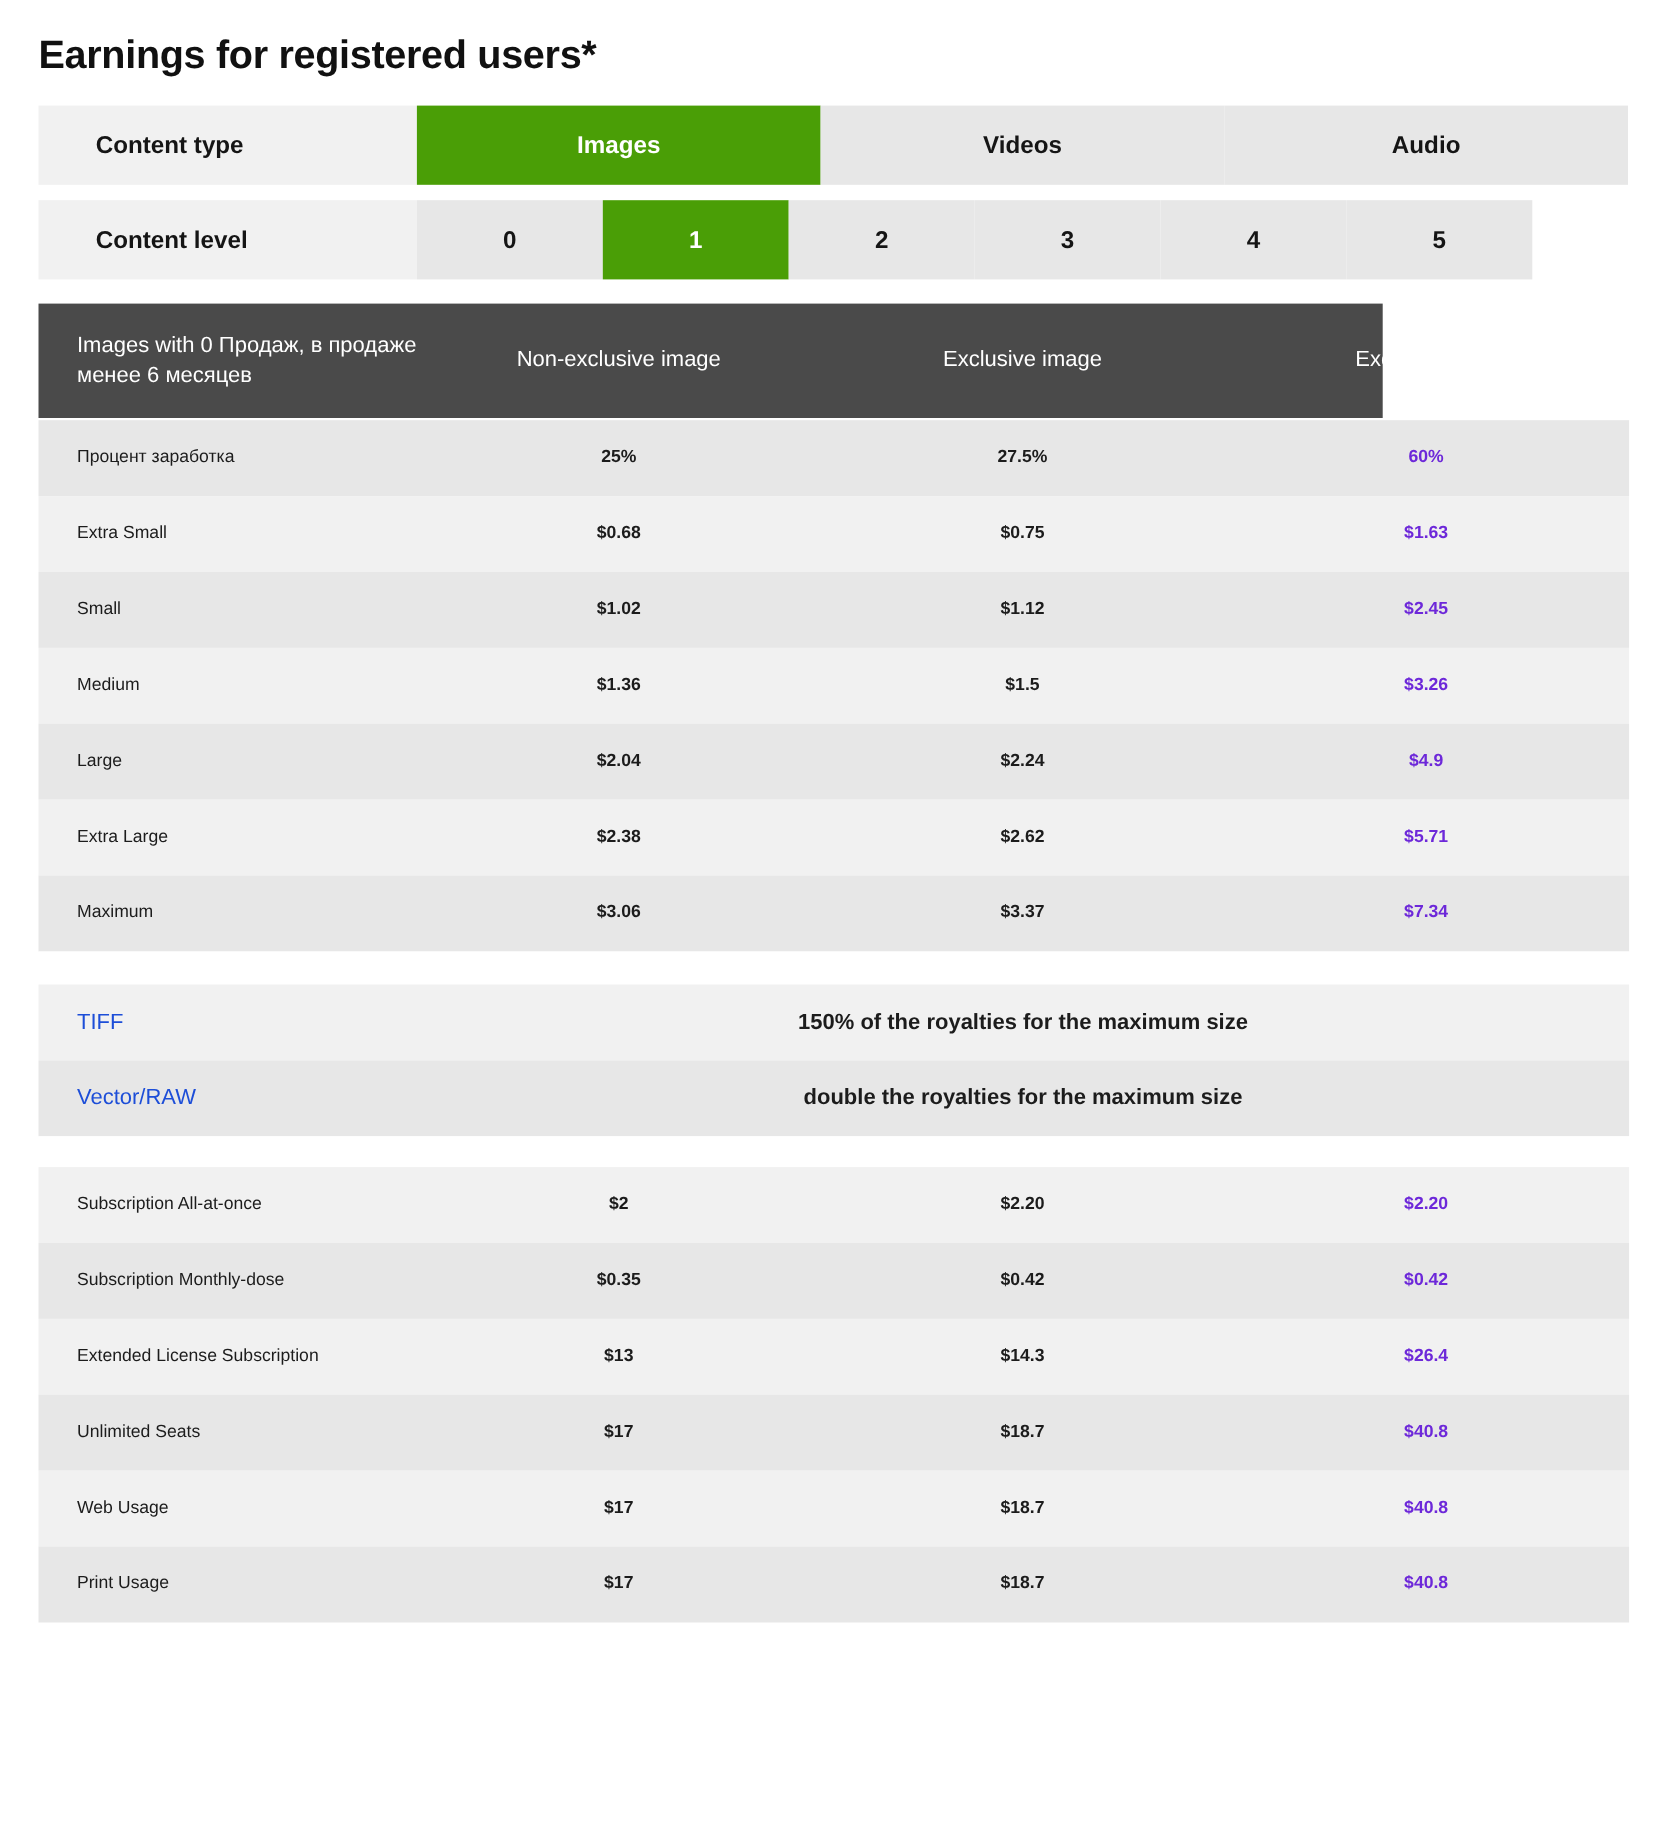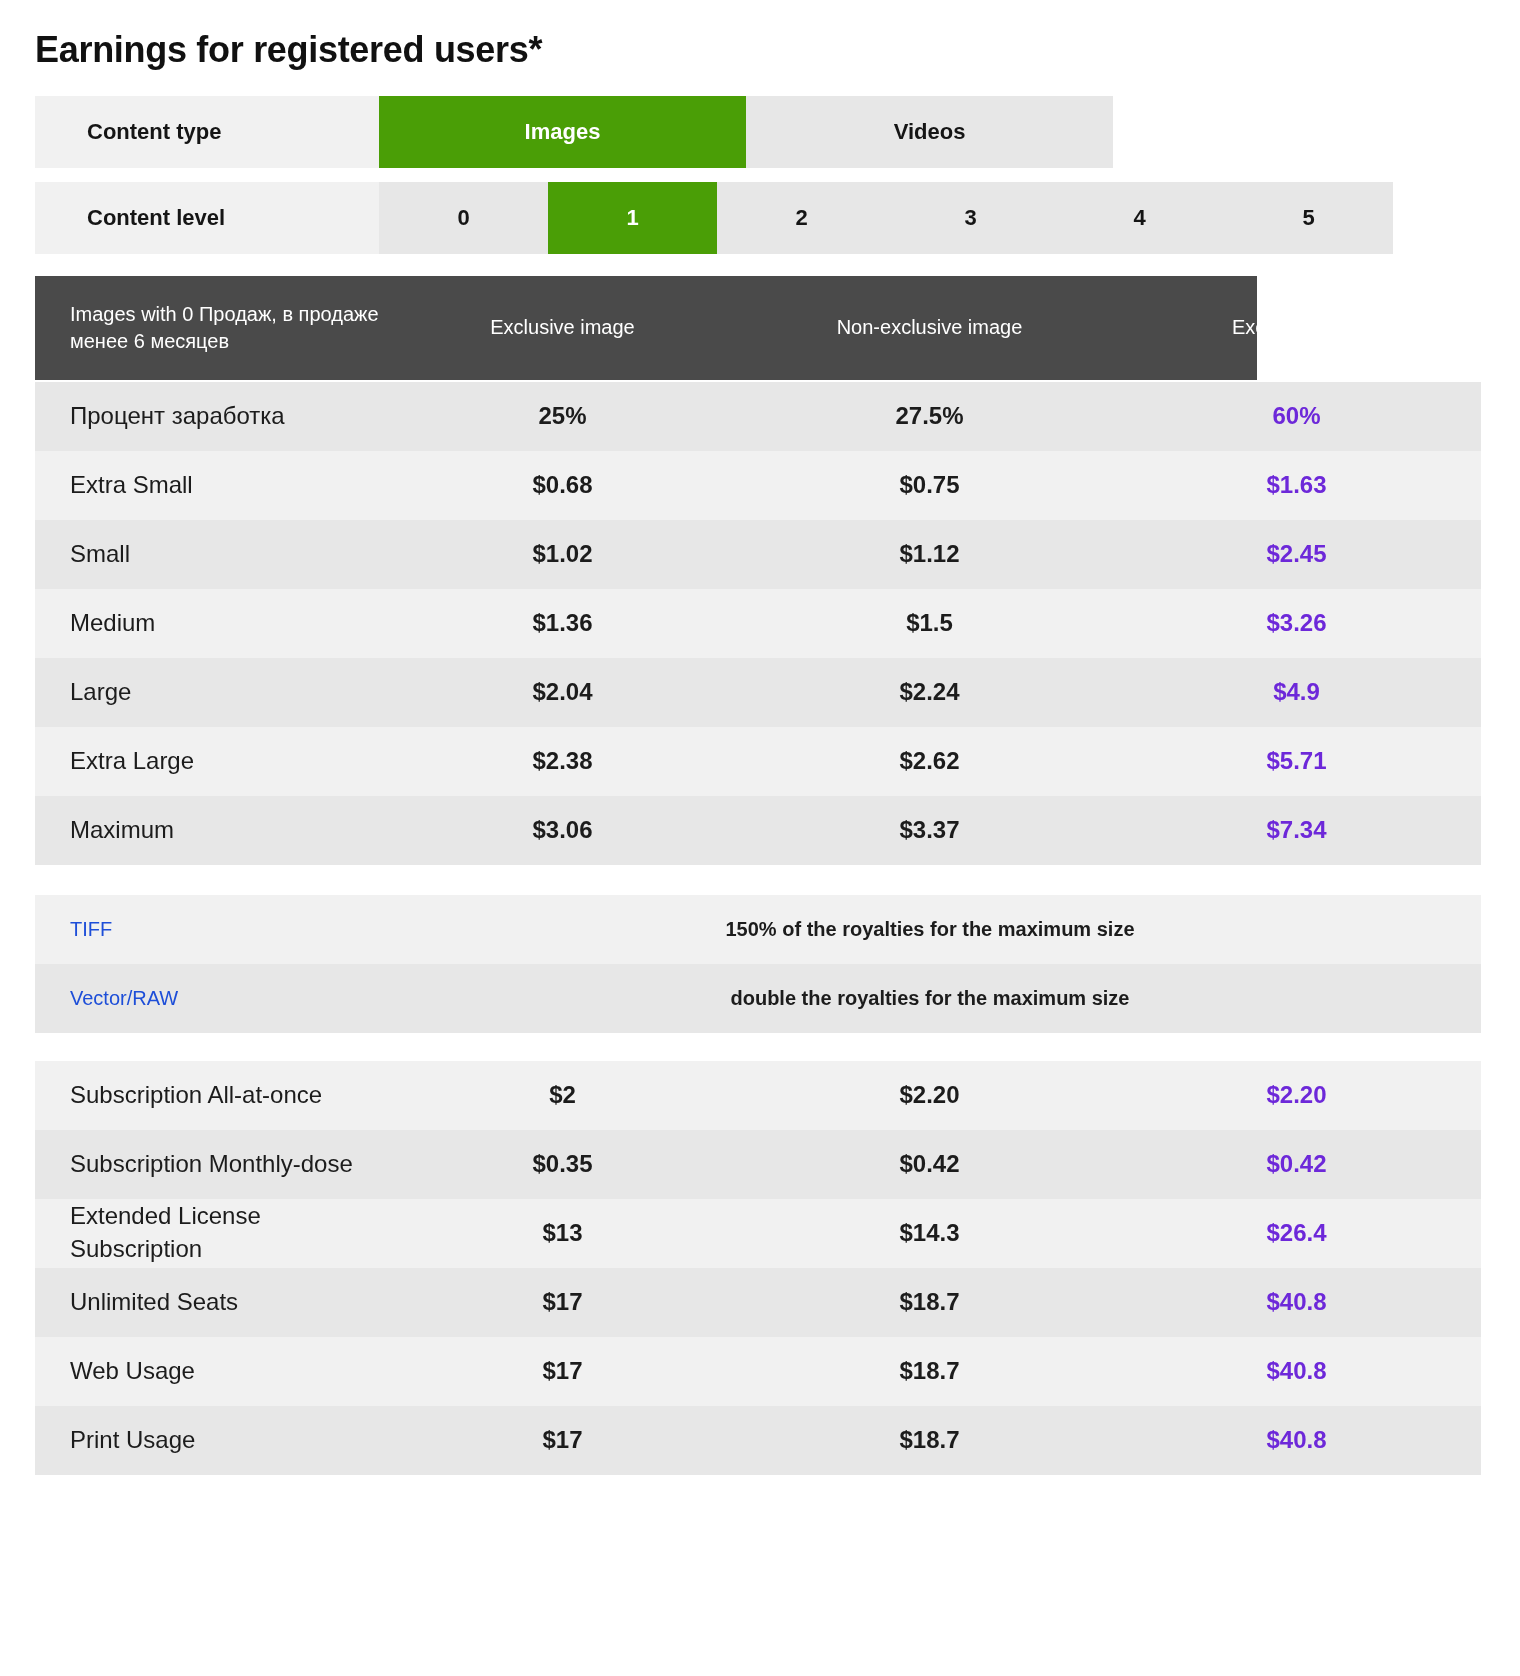--- a/index.html
+++ b/index.html
@@ -69,21 +69,21 @@
   }
   .hd-label { flex: 0 0 344px; padding-left: 35px; }
   .hd-col   { flex: 0 0 367px; justify-content: center; text-align: center; }
 
   
   .drow { display: flex; width: 1446px; min-height: 69px; }
   .drow.odd  { background: #e7e7e7; }
   .drow.even { background: #f1f1f1; }
   .drow .d {
     display: flex; align-items: center;
-    font-size: 24px; color: #1c1c1c;
+    font-size: 16px; color: #1c1c1c;
     line-height: 1.36;
   }
   .d-label { flex: 0 0 344px; padding-left: 35px; padding-right: 12px; }
   .d-val   { flex: 0 0 367px; justify-content: center; text-align: center; font-weight: bold; }
   .d-val.green { color: #6d28d9; }
 
   
   .nrow { display: flex; width: 1446px; min-height: 69px; }
   .nrow.odd  { background: #e7e7e7; }
   .nrow.even { background: #f1f1f1; }
@@ -98,36 +98,37 @@
 <body>
 
 <div class="page">
 
   <h1 class="page-title">Earnings for registered users*</h1>
 
   <div class="selector-row sel-type-row">
     <div class="sel-label">Content type</div>
     <div class="seg type active">Images</div>
     <div class="seg type">Videos</div>
+    <div class="seg type">Audio</div>
   </div>
 
   <div class="selector-row sel-level-row">
     <div class="sel-label">Content level</div>
     <div class="seg level">0</div>
     <div class="seg level active">1</div>
     <div class="seg level">2</div>
     <div class="seg level">3</div>
     <div class="seg level">4</div>
     <div class="seg level">5</div>
   </div>
 
   <div class="head-dark">
     <div class="hd hd-label">Images with 0 Продаж, в продаже менее 6 месяцев</div>
+    <div class="hd hd-col">Non-exclusive image</div>
     <div class="hd hd-col">Exclusive image</div>
-    <div class="hd hd-col">Non-exclusive image</div>
     <div class="hd hd-col">Exclusive user</div>
   </div>
 
   <div class="drow odd">
     <div class="d d-label">Процент заработка</div>
     <div class="d d-val">25%</div>
     <div class="d d-val">27.5%</div>
     <div class="d d-val green">60%</div>
   </div>
   <div class="drow even">

